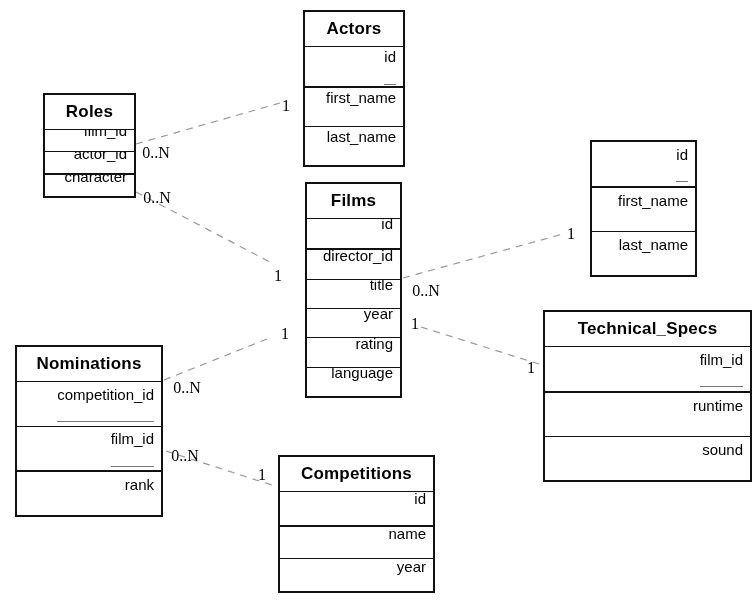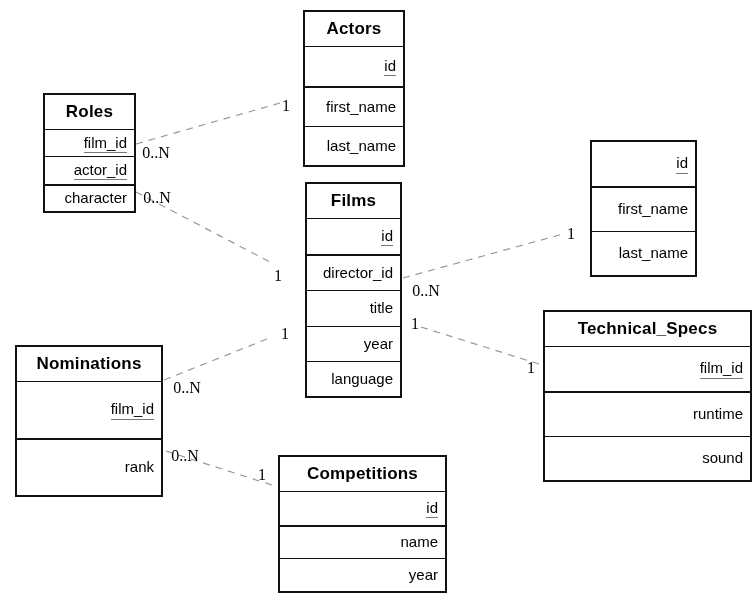--- a/index.html
+++ b/index.html
@@ -41,21 +41,21 @@
     justify-content: flex-end;
     padding-right: 7px;
     font-size: 15px;
     color: #000000;
     border-bottom: 1px solid #111111;
     overflow: hidden;
     white-space: nowrap;
   }
   .row:last-child { border-bottom: none; }
   .row.pkend { border-bottom: 2px solid #111111; }
-  .fld { display: inline-block; line-height: 1.15; padding-bottom: 1px; }
+  .fld { display: inline-block; line-height: 1.15; padding-bottom: 18px; }
   .fld.u { border-bottom: 1.3px solid #777777; }
   .fld.fk { }
 
   .card {
     position: absolute;
     transform: translate(-50%, -50%);
     font-family: "Liberation Serif", serif;
     font-size: 16px;
     color: #000000;
     white-space: nowrap;
@@ -69,21 +69,21 @@
 
   <svg class="wires">
     <line x1="136" y1="144" x2="280" y2="103"></line>
     <line x1="136" y1="192" x2="270" y2="262"></line>
     <line x1="403" y1="278" x2="563" y2="234"></line>
     <line x1="421" y1="327" x2="539" y2="364"></line>
     <line x1="164" y1="380" x2="272" y2="337"></line>
     <line x1="166" y1="451" x2="275" y2="486"></line>
   </svg>
 
-  <div class="table" style="left:43px; top:93px; width:93px; height:120px;">
+  <div class="table" style="left:43px; top:93px; width:93px; height:105px;">
     <div class="ttl">Roles</div>
     <div class="row">
         <span class="fld u fk">film_id</span>
       </div>
     <div class="row pkend">
         <span class="fld u fk">actor_id</span>
       </div>
     <div class="row">
         <span class="fld">character</span>
       </div>
@@ -110,20 +110,23 @@
     <div class="row">
         <span class="fld fk">director_id</span>
       </div>
     <div class="row">
         <span class="fld">title</span>
       </div>
     <div class="row">
         <span class="fld">year</span>
       </div>
     <div class="row">
+        <span class="fld">rating</span>
+      </div>
+    <div class="row">
         <span class="fld">language</span>
       </div>
   </div>
 
   <div class="table" style="left:590px; top:140px; width:107px; height:137px;">
     <div class="row pkend">
         <span class="fld u">id</span>
       </div>
     <div class="row">
         <span class="fld">first_name</span>
@@ -139,31 +142,34 @@
         <span class="fld u fk">film_id</span>
       </div>
     <div class="row">
         <span class="fld">runtime</span>
       </div>
     <div class="row">
         <span class="fld">sound</span>
       </div>
   </div>
 
-  <div class="table" style="left:15px; top:345px; width:148px; height:152px;">
+  <div class="table" style="left:15px; top:345px; width:148px; height:172px;">
     <div class="ttl">Nominations</div>
+    <div class="row">
+        <span class="fld u fk">competition_id</span>
+      </div>
     <div class="row pkend">
         <span class="fld u fk">film_id</span>
       </div>
     <div class="row">
         <span class="fld">rank</span>
       </div>
   </div>
 
-  <div class="table" style="left:278px; top:455px; width:169px; height:138px;">
+  <div class="table" style="left:278px; top:455px; width:157px; height:138px;">
     <div class="ttl">Competitions</div>
     <div class="row pkend">
         <span class="fld u">id</span>
       </div>
     <div class="row">
         <span class="fld">name</span>
       </div>
     <div class="row">
         <span class="fld">year</span>
       </div>

